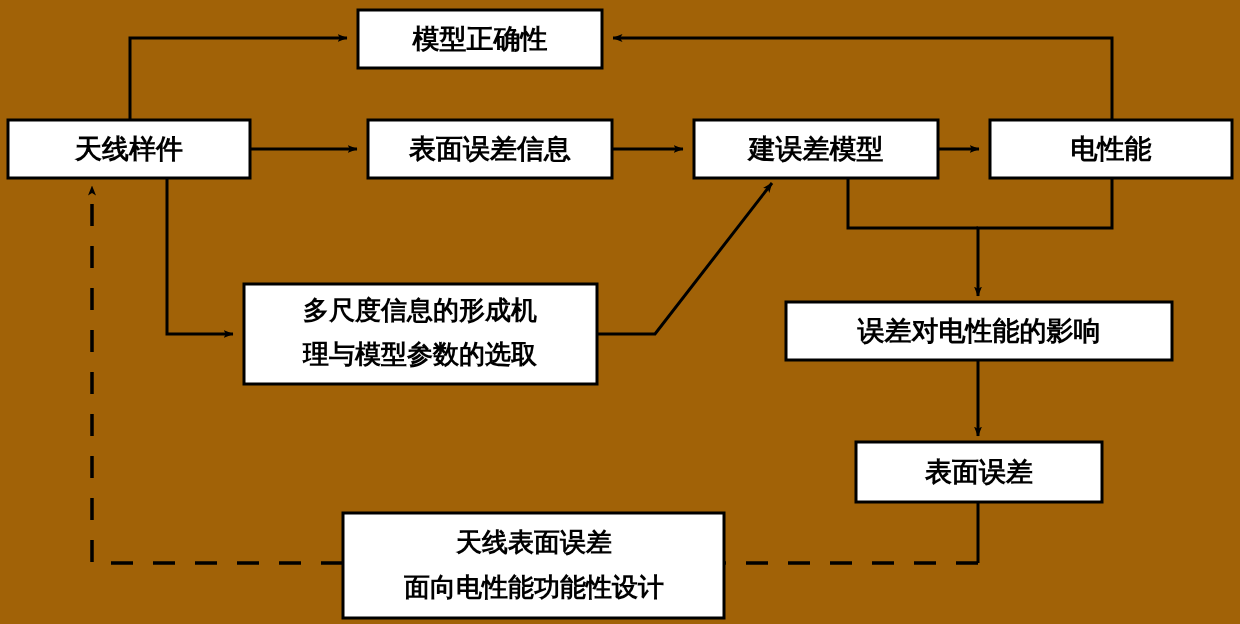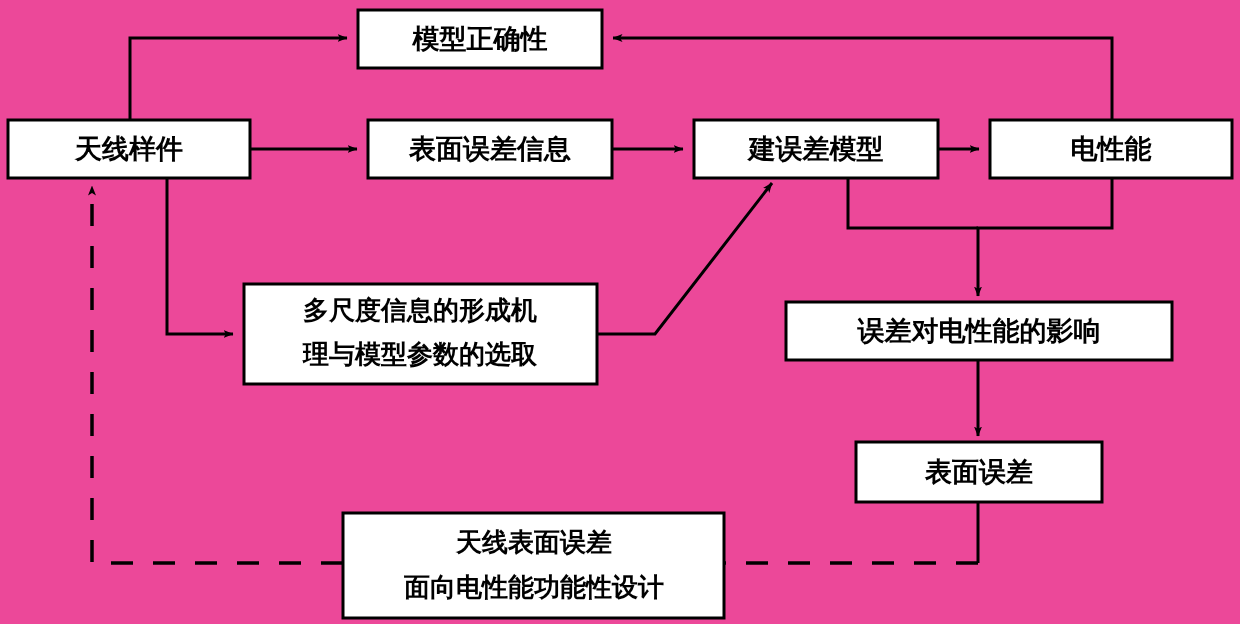--- a/index.html
+++ b/index.html
@@ -7,21 +7,21 @@
     padding: 0;
     background: #ffffff;
   }
   body {
     font-family: "Liberation Sans", "DejaVu Sans", sans-serif;
   }
   #diagram-root {
     position: relative;
     width: 1240px;
     height: 624px;
-    background: #ec4899;
+    background: #a16207;
     overflow: hidden;
   }
   svg#flow {
     display: block;
     width: 1240px;
     height: 624px;
   }
   .box-rect {
     fill: #ffffff;
     stroke: #000000;

